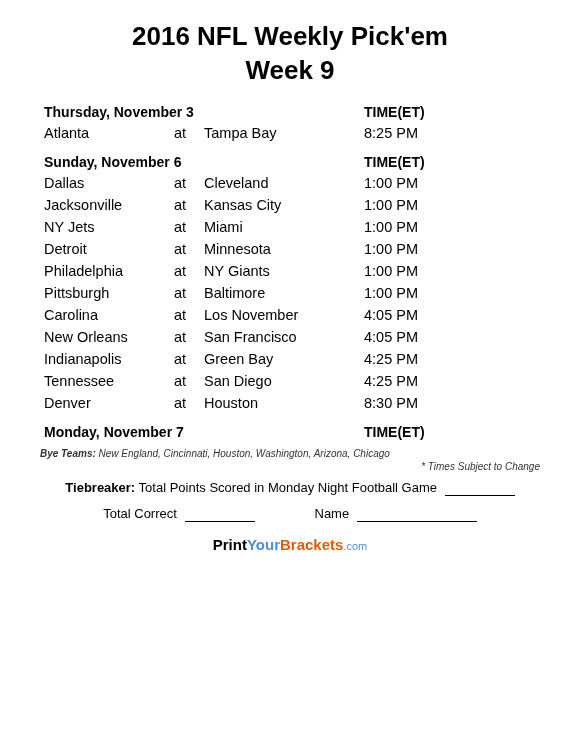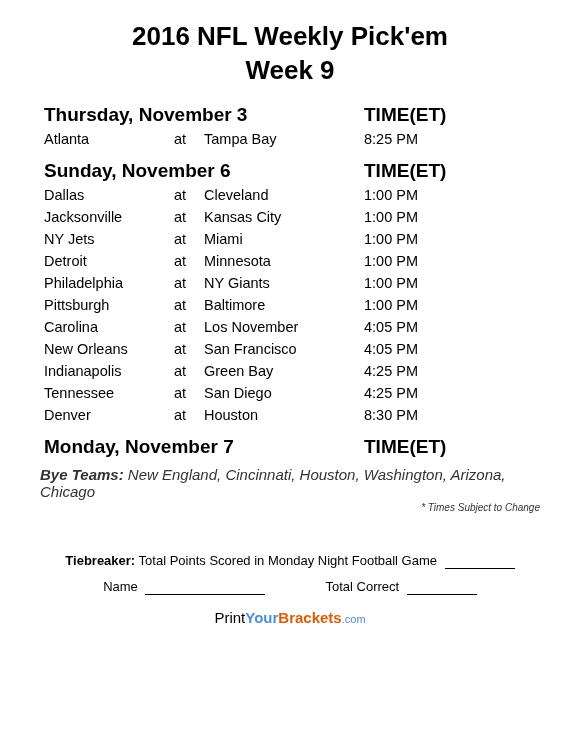--- a/index.html
+++ b/index.html
@@ -21,43 +21,43 @@
     .schedule-table {
       width: 100%;
       border-collapse: collapse;
     }
     .schedule-table td {
       padding: 3px 4px;
       font-size: 14.5px;
     }
     .day-header td {
       font-weight: bold;
-      font-size: 19px;
+      font-size: 14px;
       padding-top: 10px;
       padding-bottom: 2px;
     }
     .team-home { width: 130px; }
     .team-at { width: 30px; color: #000; }
     .team-away { width: 160px; }
     .time-col { text-align: left; }
     .bye-teams {
-      font-size: 15px;
+      font-size: 10px;
       margin-top: 6px;
       color: #333;
       font-style: italic;
     }
     .times-subject {
       font-size: 10px;
       text-align: right;
       color: #333;
       font-style: italic;
       margin-top: 2px;
     }
     .tiebreaker-section {
-      margin-top: 40px;
+      margin-top: 8px;
       text-align: center;
     }
     .tiebreaker-line {
       font-size: 13px;
       margin-bottom: 10px;
     }
     .tiebreaker-label {
       font-weight: bold;
     }
     .name-total-line {
@@ -79,21 +79,21 @@
       min-width: 70px;
       margin-left: 4px;
     }
     .footer-brand {
       text-align: center;
       margin-top: 14px;
       font-size: 15px;
     }
     .footer-print {
       color: #000;
-      font-weight: normal;
+      font-weight: bold;
     }
     .footer-your {
       color: #4a90d9;
       font-weight: bold;
     }
     .footer-brackets {
       color: #e05c00;
       font-weight: bold;
     }
     .footer-com {
@@ -203,25 +203,25 @@
 
 <div class="tiebreaker-section">
   <div class="tiebreaker-line">
     <span class="tiebreaker-label">Tiebreaker:</span>
     <span> </span>
     <span>Total Points Scored in Monday Night Football Game</span>
     <span class="underline-field-sm">&nbsp;</span>
   </div>
   <div class="name-total-line">
     <span>
+      <span>Total Correct</span>
+      <span class="underline-field-sm">&nbsp;</span>
+    </span>
+    <span>
       <span>Name</span>
       <span class="underline-field">&nbsp;</span>
     </span>
-    <span>
-      <span>Total Correct</span>
-      <span class="underline-field-sm">&nbsp;</span>
-    </span>
   </div>
 </div>
 
 <div class="footer-brand">
   <span class="footer-print">Print</span><span class="footer-your">Your</span><span class="footer-brackets">Brackets</span><span class="footer-com">.com</span>
 </div>
 
 </body></html>

